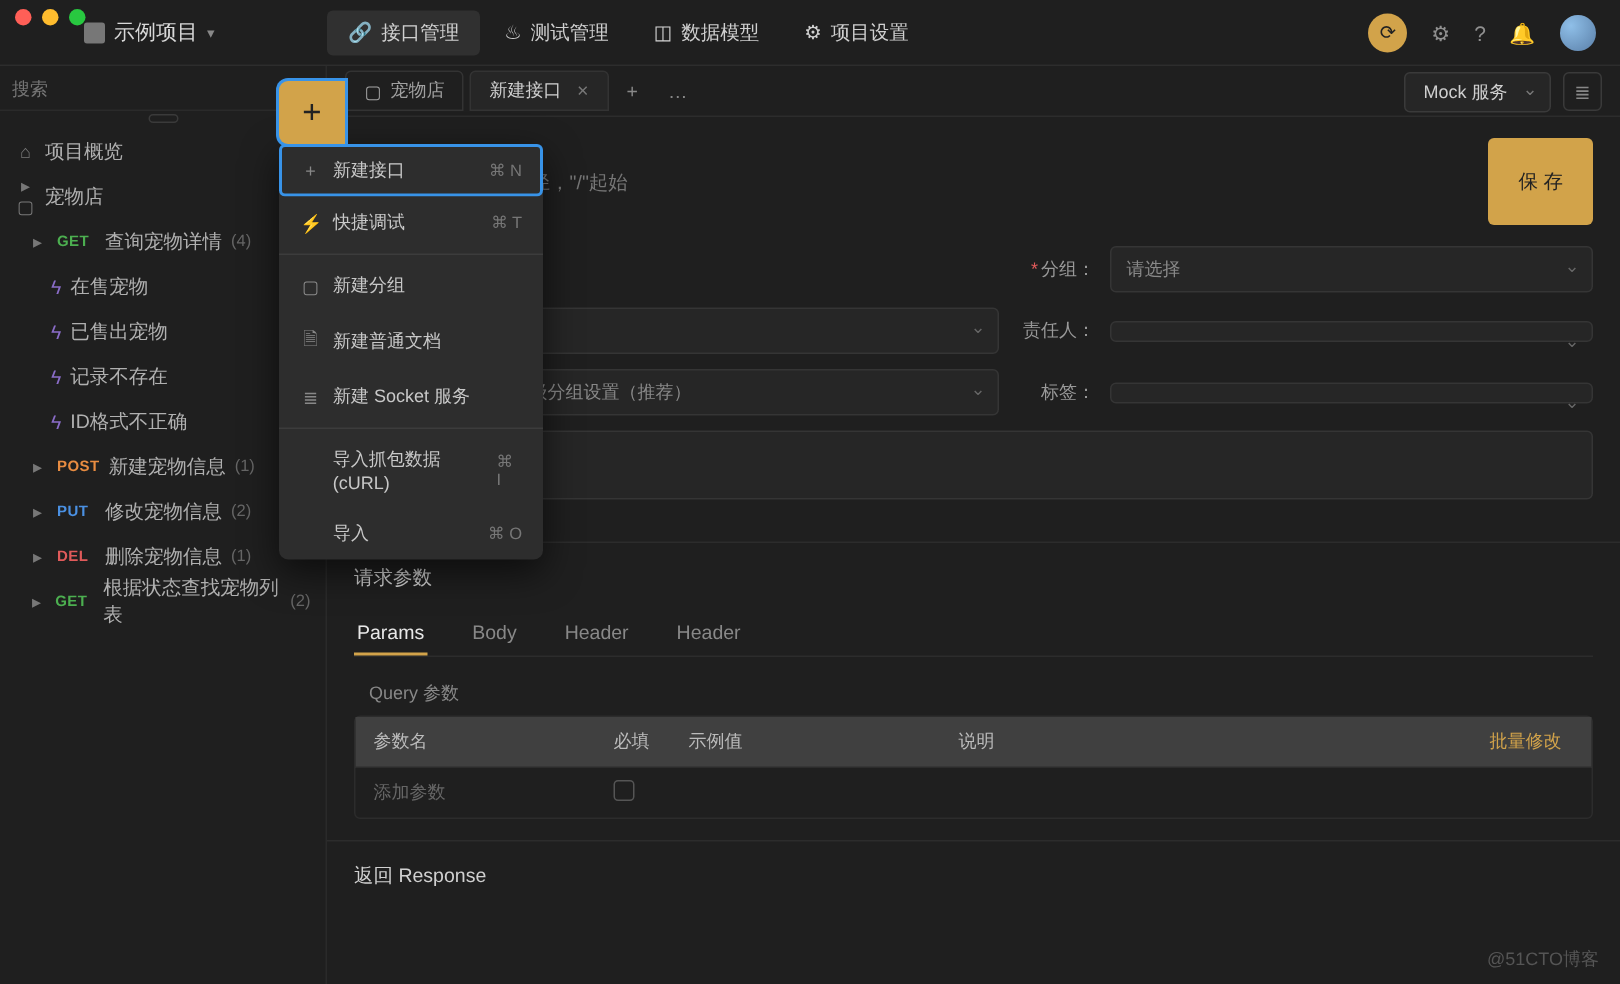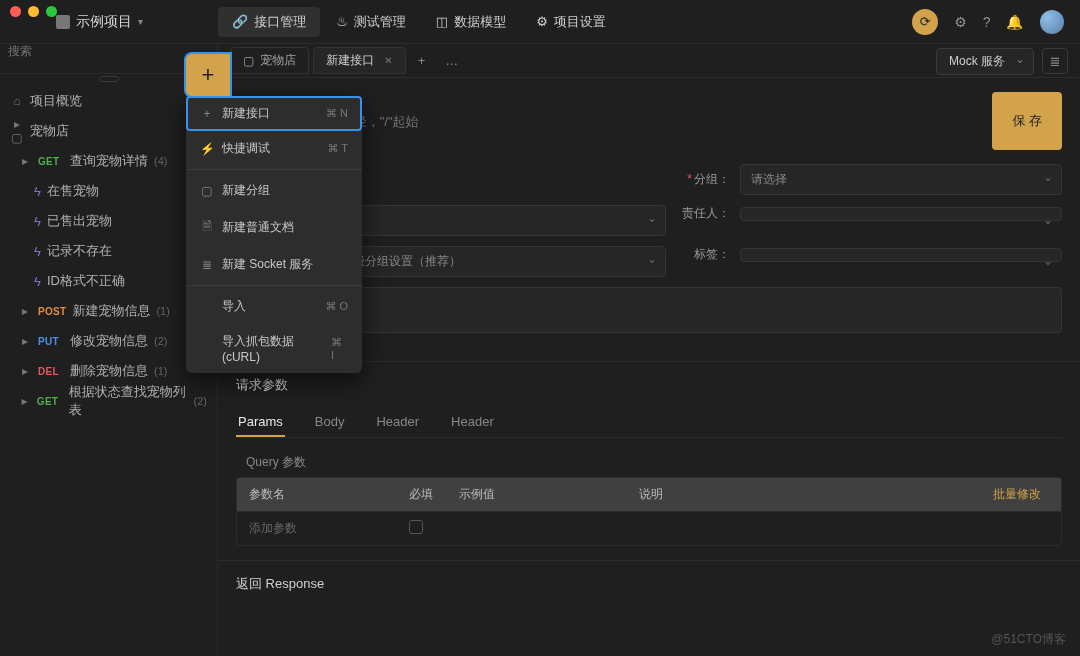--- a/index.html
+++ b/index.html
@@ -19,21 +19,21 @@
 .top-tabs { display: flex; gap: 2px; }
 .top-tab { display: flex; align-items: center; gap: 6px; padding: 6px 14px; color: #cfcfcf; border-radius: 4px; cursor: pointer; }
 .top-tab.active { background: #303030; }
 .top-right { margin-left: auto; display: flex; align-items: center; gap: 16px; padding-right: 16px; }
 .sync-btn { width: 26px; height: 26px; border-radius: 50%; background: #d2a34a; display:flex; align-items:center; justify-content:center; color:#222;}
 .avatar { width: 24px; height: 24px; border-radius: 50%; background: radial-gradient(circle at 30% 30%, #8fbfe8, #5a7fa8); }
 .icon-btn { color: #909090; cursor: pointer; font-size: 14px;}
 
 .layout { display: flex; height: calc(100% - 44px); }
 .sidebar { width: 218px; background: #1f1f1f; border-right: 1px solid #2a2a2a; display:flex; flex-direction:column;}
-.search { padding: 0 8px; height: 30px; border-bottom: 1px solid #2a2a2a; display:flex; align-items:flex-start;}
+.search { padding: 0 8px; height: 30px; border-bottom: 1px solid #2a2a2a; display:flex; align-items:center;}
 .search input { background: transparent; border: none; color: #888; width: 100%; outline:none; font-size: 12px;}
 .tree { padding: 4px 0; flex:1; overflow:auto;}
 .tree-row { display: flex; align-items: center; height: 30px; padding: 0 10px; gap: 6px; cursor: pointer; color: #b0b0b0;}
 .indent-1 { padding-left: 18px;}
 .indent-2 { padding-left: 34px;}
 .method { font-size: 10px; font-weight: 600; letter-spacing: .3px; min-width: 26px;}
 .m-get { color: #4caf50;}
 .m-post { color: #e88c41;}
 .m-put { color: #4a90e2;}
 .m-del { color: #e05a5a;}
@@ -52,21 +52,21 @@
 .service-select { background:#262626; border:1px solid #3a3a3a; border-radius:4px; padding:4px 28px 4px 12px; color:#cfcfcf; font-size:12px; position:relative;}
 .service-select::after{content:"⌄"; position:absolute; right:8px; top:3px; color:#777;}
 .list-btn { width:26px; height:26px; border:1px solid #3a3a3a; border-radius:4px; display:flex; align-items:center; justify-content:center; color:#888;}
 
 .path-row { display:flex; align-items:center; gap:10px; padding: 14px 18px 8px 18px;}
 .method-select { background:#262626; border:1px solid #353535; border-radius:4px; padding:8px 16px; color:#cfcfcf;}
 .path-input { flex:1; background:transparent; border:none; color:#888; padding:8px; font-size:13px; outline:none;}
 .save-btn { background:#d2a34a; color:#222; border:none; border-radius:4px; padding:20px 20px; font-size:13px; cursor:pointer; font-weight:500;}
 
 .form-area { padding: 6px 18px 18px 18px; border-bottom:1px solid #2c2c2c;}
-.form-row { display:flex; align-items:flex-start; gap:16px; margin-bottom:10px;}
+.form-row { display:flex; align-items:center; gap:16px; margin-bottom:10px;}
 .form-row .left-col { flex: 0 0 430px; display:flex; align-items:center; gap:10px;}
 .form-row .right-col { flex:1; display:flex; align-items:center; gap:10px;}
 .form-row-single { display:flex; align-items:center; gap:10px; margin-bottom:10px;}
 .label { color:#999; font-size:12px; min-width:48px; text-align:right;}
 .req-star { color:#e05a5a; margin-right:2px;}
 .select-box { flex:1; background:#262626; border:1px solid #353535; border-radius:4px; padding:6px 28px 6px 10px; color:#888; font-size:12px; position:relative;}
 .select-box::after{content:"⌄"; position:absolute; right:8px; top:5px; color:#666;}
 .select-box.wide { min-width:260px;}
 .textarea-box { flex:1; background:#262626; border:1px solid #353535; border-radius:4px; padding:8px 10px; color:#777; font-size:12px; min-height:46px;}
 
@@ -343,27 +343,27 @@
       <div class="dd-row">
         <span class="dd-left">
           <span class="dd-icon">≣</span>
           <span>新建 Socket 服务</span>
         </span>
       </div>
       <div class="dd-sep"></div>
       <div class="dd-row">
         <span class="dd-left">
           <span class="dd-icon"></span>
+          <span>导入抓包数据(cURL)</span>
+        </span>
+        <span class="dd-sc">⌘ I</span>
+      </div>
+      <div class="dd-row">
+        <span class="dd-left">
+          <span class="dd-icon"></span>
           <span>导入</span>
         </span>
         <span class="dd-sc">⌘ O</span>
       </div>
-      <div class="dd-row">
-        <span class="dd-left">
-          <span class="dd-icon"></span>
-          <span>导入抓包数据(cURL)</span>
-        </span>
-        <span class="dd-sc">⌘ I</span>
-      </div>
     </div>
 </div>
 
 <div class="watermark">@51CTO博客</div>
 
 </body></html>

